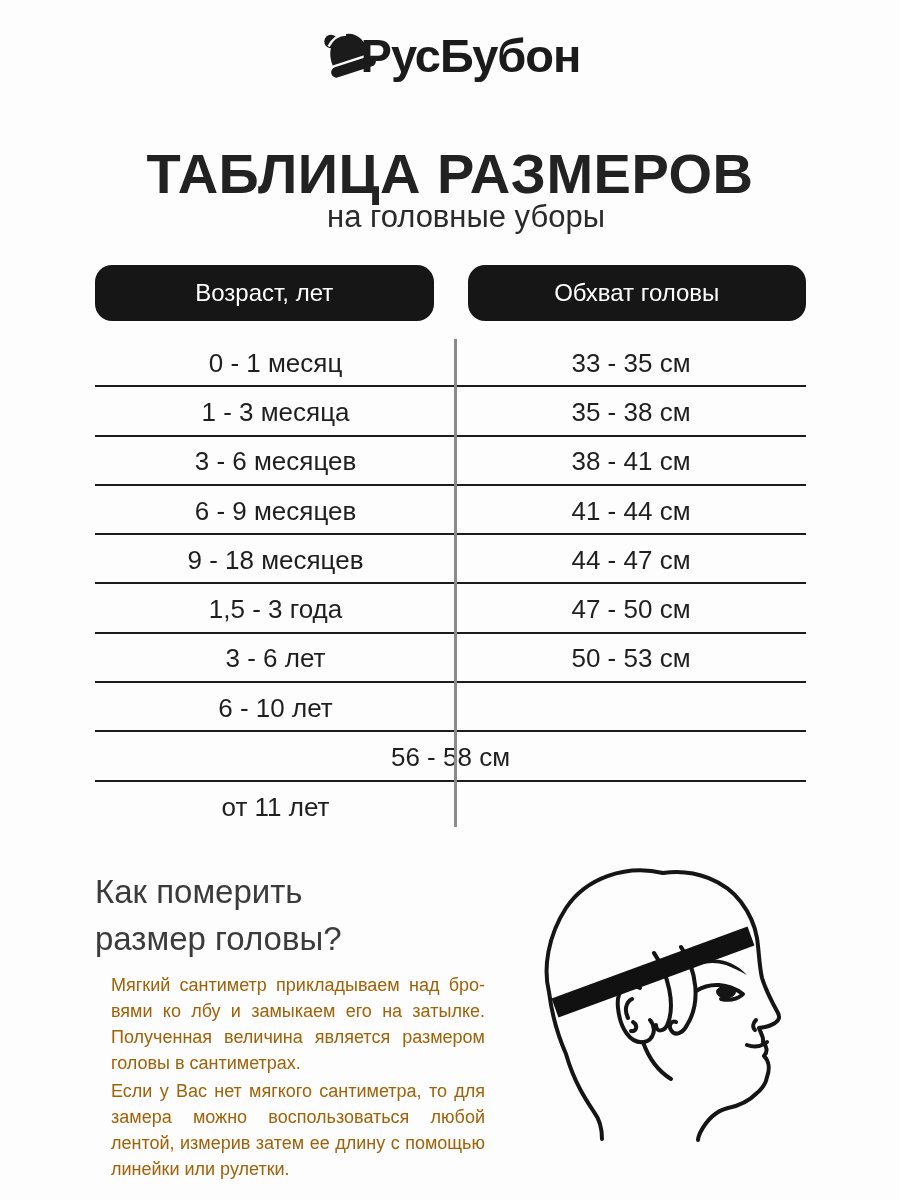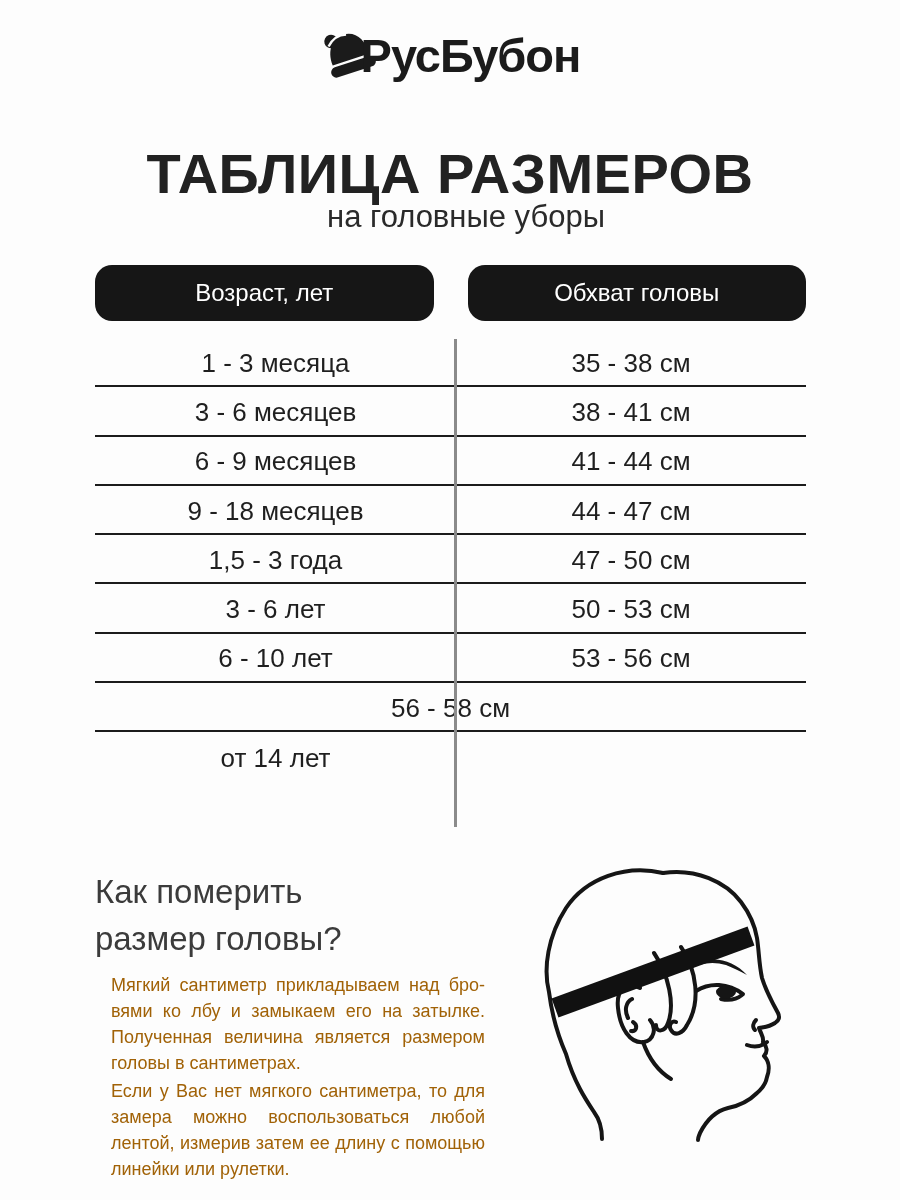--- a/index.html
+++ b/index.html
@@ -106,20 +106,24 @@
 
   <div class="pills">
     <div class="pill">Возраст, лет</div>
     <div class="pill">Обхват головы</div>
   </div>
 
   <div class="size-table">
     <div class="v-divider"></div>
 
     <div class="size-row">
+      <div class="cell age">0 - 1 месяц</div>
+      <div class="cell size">33 - 35 см</div>
+    </div>
+    <div class="size-row">
       <div class="cell age">1 - 3 месяца</div>
       <div class="cell size">35 - 38 см</div>
     </div>
     <div class="size-row">
       <div class="cell age">3 - 6 месяцев</div>
       <div class="cell size">38 - 41 см</div>
     </div>
     <div class="size-row">
       <div class="cell age">6 - 9 месяцев</div>
       <div class="cell size">41 - 44 см</div>
@@ -131,27 +135,26 @@
     <div class="size-row">
       <div class="cell age">1,5 - 3 года</div>
       <div class="cell size">47 - 50 см</div>
     </div>
     <div class="size-row">
       <div class="cell age">3 - 6 лет</div>
       <div class="cell size">50 - 53 см</div>
     </div>
     <div class="size-row">
       <div class="cell age">6 - 10 лет</div>
-      <div class="cell size">53 - 56 см</div>
     </div>
     <div class="size-row">
       <div class="cell size">56 - 58 см</div>
     </div>
     <div class="size-row">
-      <div class="cell age">от 14 лет</div>
+      <div class="cell age">от 11 лет</div>
     </div>
   </div>
 
   <h2 class="howto-heading">Как померить размер головы?</h2>
   <p class="howto-p p1">Мягкий сантиметр прикладываем над бро­вями ко лбу и замыкаем его на затылке. Полученная величина является размером головы в сантиметрах.</p>
   <p class="howto-p p2">Если у Вас нет мягкого сантиметра, то для замера можно воспользоваться любой лентой, измерив затем ее длину с помо­щью линейки или рулетки.</p>
 
   <svg class="head-illustration" viewBox="0 0 290 310" aria-hidden="true">
     <g fill="none" stroke="#151515" stroke-width="4" stroke-linecap="round" stroke-linejoin="round">
 

